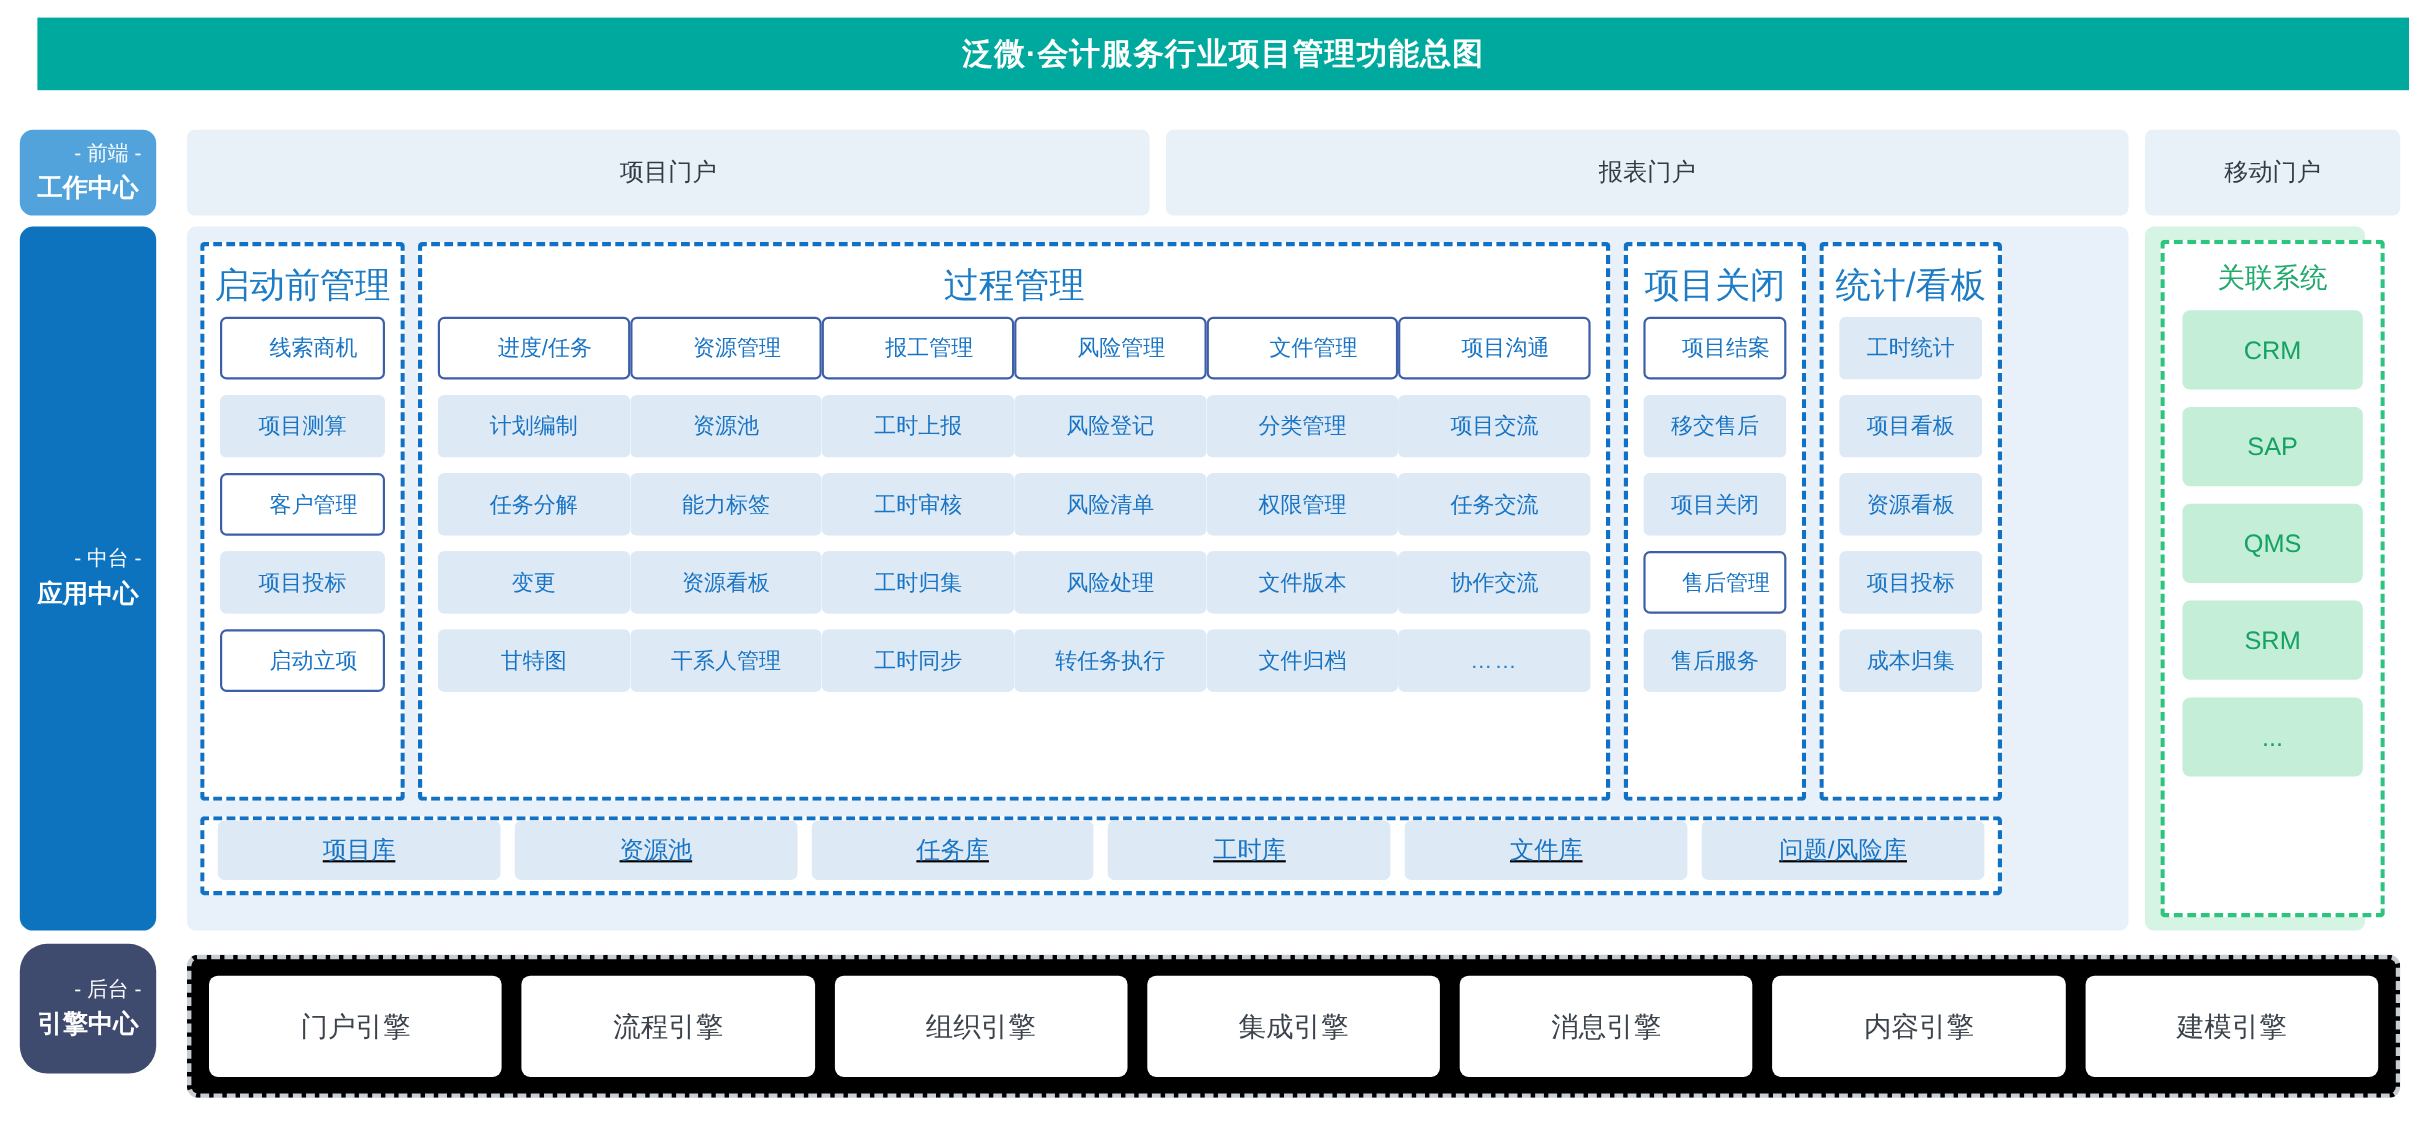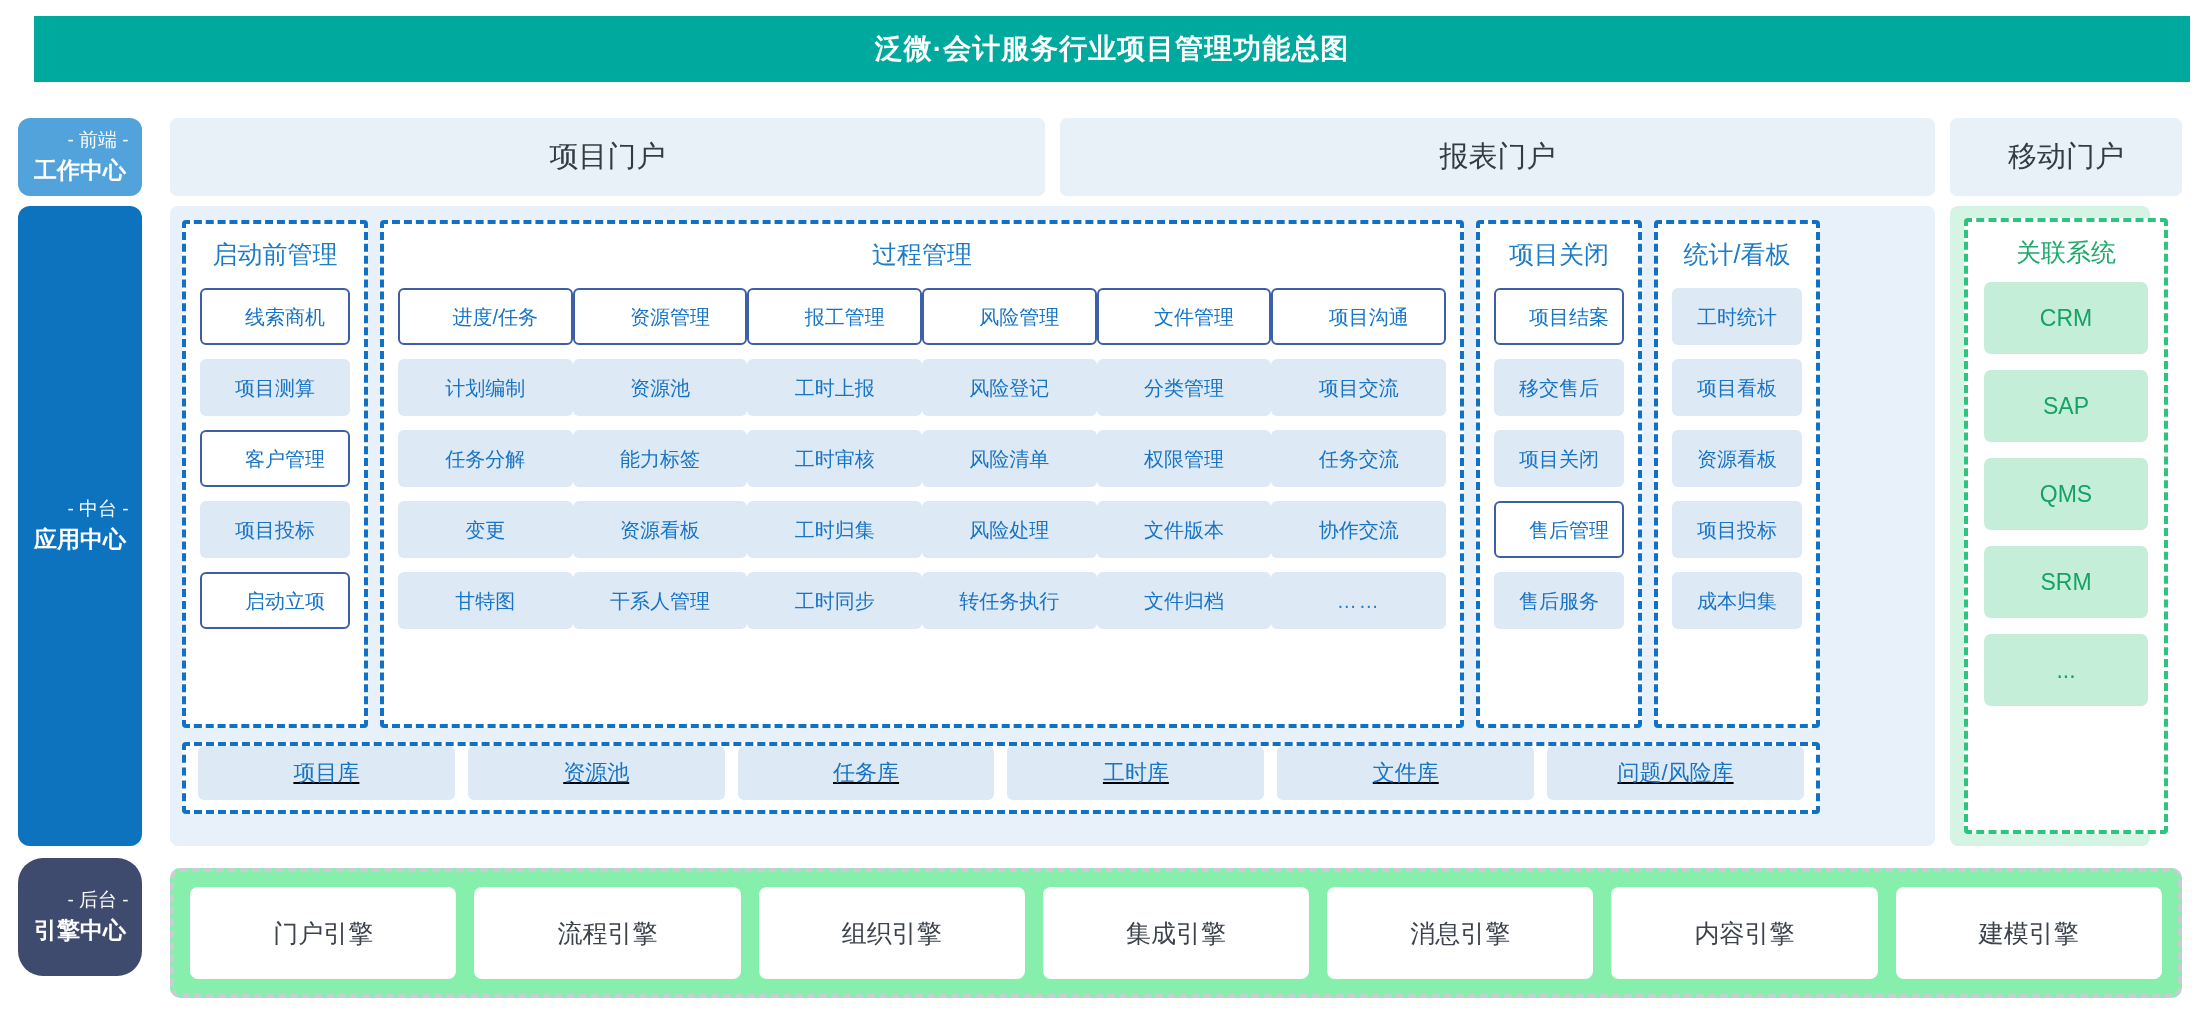--- a/index.html
+++ b/index.html
@@ -47,21 +47,21 @@
   .rail-back   { top: 858px;  height: 118px; background: #3f4b6e; border-radius: 25px; }
 
   
   .portal {
     position: absolute;
     top: 118px; height: 78px;
     background: #e8f0f8;
     border-radius: 7px;
     display: flex; align-items: center; justify-content: center;
     color: #333c45;
-    font-size: 29px;
+    font-size: 22px;
   }
   .portal-a { left: 170px;  width: 875px; }
   .portal-b { left: 1060px; width: 875px; }
   .portal-c { left: 1950px; width: 232px; }
 
   
   .mid-band {
     position: absolute;
     left: 170px; top: 206px;
     width: 1765px; height: 640px;
@@ -72,21 +72,21 @@
   .group {
     position: absolute;
     background: #ffffff;
     border: 4px dashed #1171c4;
     border-radius: 4px;
   }
   .group-title {
     position: absolute;
     left: 0; right: 0; top: 14px;
     text-align: center;
-    font-size: 25px;
+    font-size: 32px;
     color: #1d7cc6;
   }
   .cells {
     position: absolute;
     left: 0; right: 0; top: 60px; bottom: 16px;
     display: flex;
     justify-content: space-evenly;
     gap: 0px;
     padding: 0 14px;
   }
@@ -179,21 +179,21 @@
     display: flex; align-items: center; justify-content: center;
     font-size: 23px;
     color: #15a264;
   }
 
   
   .engine-band {
     position: absolute;
     left: 170px; top: 868px;
     width: 2012px; height: 130px;
-    background: #86efac;
+    background: #000000;
     border: 4px dashed #c8cdd4;
     border-radius: 10px;
     display: flex; align-items: center;
     padding: 0 16px;
     gap: 18px;
   }
   .engine-cell {
     flex: 1;
     height: 92px;
     background: #ffffff;

